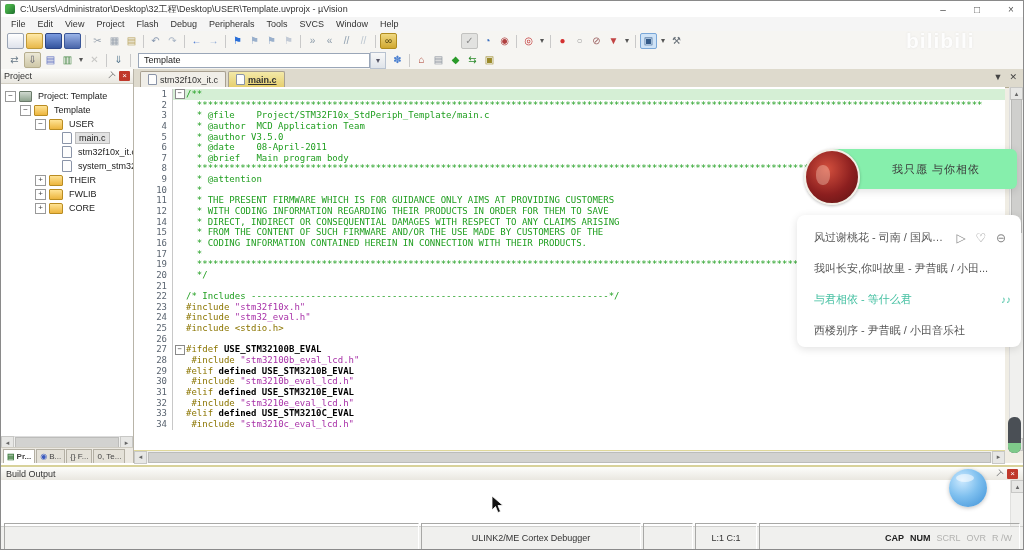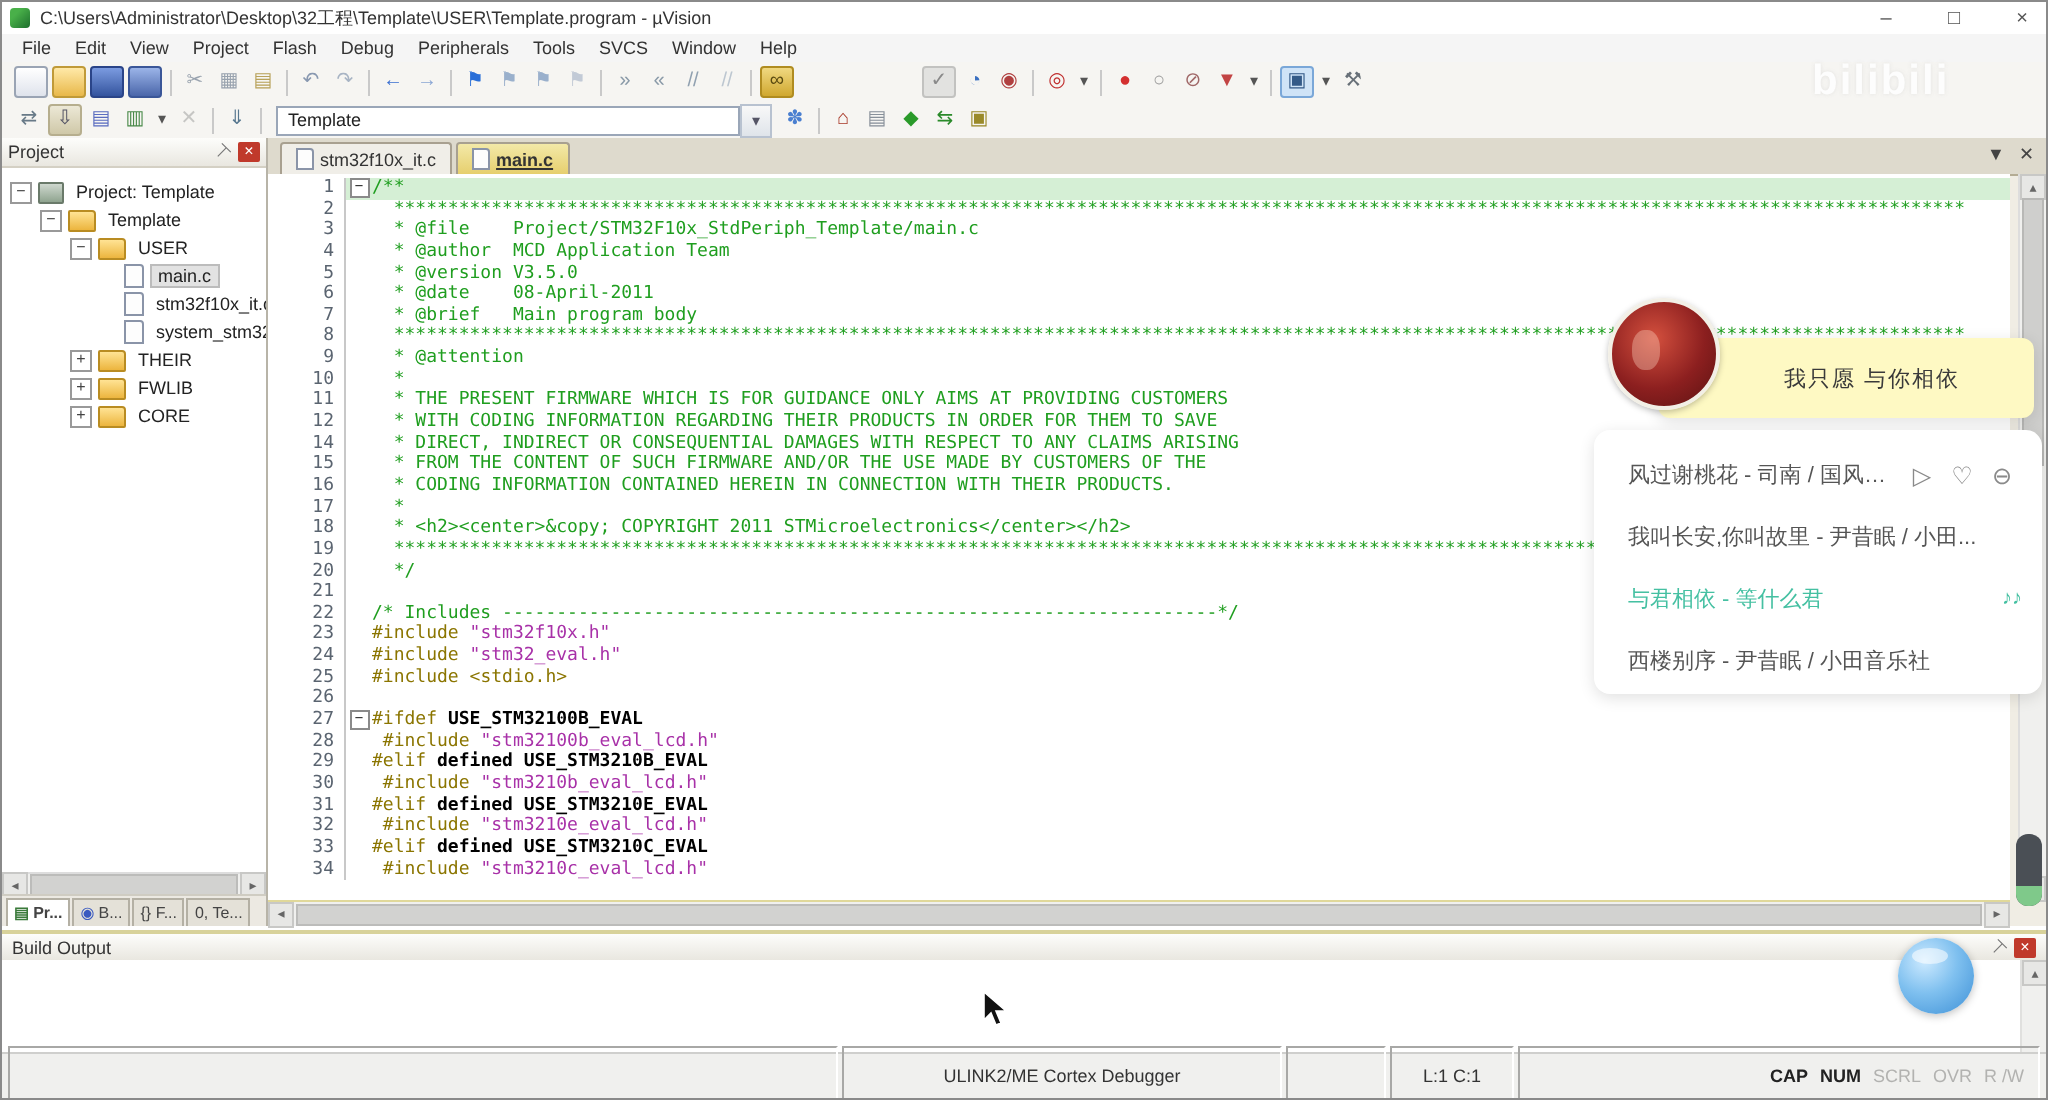--- a/index.html
+++ b/index.html
@@ -133,39 +133,39 @@
   .flag{margin:0 3px;font-weight:bold;color:#222}
   .flag.off{color:#b2b2b0;font-weight:normal}
 
   
   .music{position:absolute;left:796px;top:148px;width:224px;height:198px;z-index:50}
   .album{position:absolute;left:7px;top:0;width:52px;height:52px;border-radius:50%;z-index:3;
          background:radial-gradient(circle at 40% 35%,#d4503e 0%,#8c1f1f 55%,#5a1212 100%);
          border:2px solid #f2efe6;box-shadow:0 1px 3px rgba(0,0,0,.25)}
   .album::after{content:"";position:absolute;left:10px;top:14px;width:14px;height:20px;border-radius:45%;
          background:rgba(255,220,200,.35)}
-  .lyric-card{position:absolute;left:32px;top:20px;width:188px;height:40px;background:#fef9c3;border-radius:6px;
+  .lyric-card{position:absolute;left:32px;top:0;width:188px;height:40px;background:#86efac;border-radius:6px;
          box-shadow:0 2px 8px rgba(0,0,0,.12);display:flex;align-items:center;justify-content:center;
          padding-left:26px;box-sizing:border-box}
   .lyric{font-size:11px;color:#3a3a3a;letter-spacing:1px}
   .plist-card{position:absolute;left:0;top:66px;width:224px;height:132px;background:#fff;border-radius:8px;
          box-shadow:0 2px 8px rgba(0,0,0,.12);padding:7px 0 0 0;box-sizing:border-box}
   .prow{height:31px;display:flex;align-items:center;padding:0 10px 0 17px;font-size:11px;color:#555;
         white-space:nowrap;overflow:hidden}
   .prow.active{color:#45c0a2}
   .prow .t{flex:1;overflow:hidden;text-overflow:ellipsis}
   .prow .note{margin-left:4px;font-size:10px}
   .prow .mi{width:20px;text-align:center;font-size:12px;color:#8a8a8a;flex:0 0 auto}
 </style>
 </head>
 <body>
 
 <div class="titlebar">
   <span class="app-icon"></span>
-  <span class="title-text">C:\Users\Administrator\Desktop\32工程\Template\USER\Template.program - µVision</span>
+  <span class="title-text">C:\Users\Administrator\Desktop\32工程\Desktop\USER\Template.uvprojx - µVision</span>
   <span class="win-controls">
       <span class="win-btn">–</span>
       <span class="win-btn">□</span>
       <span class="win-btn">×</span>
     </span>
 </div>
 
 <div class="menubar">
     <span class="menu-item">File</span>
     <span class="menu-item">Edit</span>
@@ -338,33 +338,32 @@
         <span class="tabbar-ctrl">
           <span>▼</span>
           <span>✕</span>
         </span>
     </div>
     <div class="code">
         <div class="code-line hl"><span class="ln">1</span><span class="lbody"><span class="foldc"><span class="foldb">−</span></span><span class="cm">/**</span></span></div>
         <div class="code-line"><span class="ln">2</span><span class="lbody"><span class="foldc"></span><span class="cm">  *************************************************************************************************************************************************</span></span></div>
         <div class="code-line"><span class="ln">3</span><span class="lbody"><span class="foldc"></span><span class="cm">  * @file    Project/STM32F10x_StdPeriph_Template/main.c </span></span></div>
         <div class="code-line"><span class="ln">4</span><span class="lbody"><span class="foldc"></span><span class="cm">  * @author  MCD Application Team</span></span></div>
-        <div class="code-line"><span class="ln">5</span><span class="lbody"><span class="foldc"></span><span class="cm">  * @version V3.5.0</span></span></div>
+        <div class="code-line"><span class="ln">5</span><span class="lbody"><span class="foldc"></span><span class="cm">  * @author V3.5.0</span></span></div>
         <div class="code-line"><span class="ln">6</span><span class="lbody"><span class="foldc"></span><span class="cm">  * @date    08-April-2011</span></span></div>
         <div class="code-line"><span class="ln">7</span><span class="lbody"><span class="foldc"></span><span class="cm">  * @brief   Main program body</span></span></div>
         <div class="code-line"><span class="ln">8</span><span class="lbody"><span class="foldc"></span><span class="cm">  *************************************************************************************************************************************************</span></span></div>
         <div class="code-line"><span class="ln">9</span><span class="lbody"><span class="foldc"></span><span class="cm">  * @attention</span></span></div>
         <div class="code-line"><span class="ln">10</span><span class="lbody"><span class="foldc"></span><span class="cm">  *</span></span></div>
         <div class="code-line"><span class="ln">11</span><span class="lbody"><span class="foldc"></span><span class="cm">  * THE PRESENT FIRMWARE WHICH IS FOR GUIDANCE ONLY AIMS AT PROVIDING CUSTOMERS</span></span></div>
         <div class="code-line"><span class="ln">12</span><span class="lbody"><span class="foldc"></span><span class="cm">  * WITH CODING INFORMATION REGARDING THEIR PRODUCTS IN ORDER FOR THEM TO SAVE</span></span></div>
         <div class="code-line"><span class="ln">14</span><span class="lbody"><span class="foldc"></span><span class="cm">  * DIRECT, INDIRECT OR CONSEQUENTIAL DAMAGES WITH RESPECT TO ANY CLAIMS ARISING</span></span></div>
         <div class="code-line"><span class="ln">15</span><span class="lbody"><span class="foldc"></span><span class="cm">  * FROM THE CONTENT OF SUCH FIRMWARE AND/OR THE USE MADE BY CUSTOMERS OF THE</span></span></div>
         <div class="code-line"><span class="ln">16</span><span class="lbody"><span class="foldc"></span><span class="cm">  * CODING INFORMATION CONTAINED HEREIN IN CONNECTION WITH THEIR PRODUCTS.</span></span></div>
         <div class="code-line"><span class="ln">17</span><span class="lbody"><span class="foldc"></span><span class="cm">  *</span></span></div>
-        <div class="code-line"><span class="ln">18</span><span class="lbody"><span class="foldc"></span><span class="cm">  * &lt;h2&gt;&lt;center&gt;&amp;copy; COPYRIGHT 2011 STMicroelectronics&lt;/center&gt;&lt;/h2&gt;</span></span></div>
         <div class="code-line"><span class="ln">19</span><span class="lbody"><span class="foldc"></span><span class="cm">  *************************************************************************************************************************************************</span></span></div>
         <div class="code-line"><span class="ln">20</span><span class="lbody"><span class="foldc"></span><span class="cm">  */</span></span></div>
         <div class="code-line"><span class="ln">21</span><span class="lbody"><span class="foldc"></span></span></div>
         <div class="code-line"><span class="ln">22</span><span class="lbody"><span class="foldc"></span><span class="cm">/* Includes ------------------------------------------------------------------*/</span></span></div>
         <div class="code-line"><span class="ln">23</span><span class="lbody"><span class="foldc"></span><span class="pp">#include </span><span class="str">"stm32f10x.h"</span></span></div>
         <div class="code-line"><span class="ln">24</span><span class="lbody"><span class="foldc"></span><span class="pp">#include </span><span class="str">"stm32_eval.h"</span></span></div>
         <div class="code-line"><span class="ln">25</span><span class="lbody"><span class="foldc"></span><span class="pp">#include </span><span class="pp">&lt;stdio.h&gt;</span></span></div>
         <div class="code-line"><span class="ln">26</span><span class="lbody"><span class="foldc"></span></span></div>
         <div class="code-line"><span class="ln">27</span><span class="lbody"><span class="foldc"><span class="foldb">−</span></span><span class="pp">#ifdef </span><span class="kw">USE_STM32100B_EVAL</span></span></div>
         <div class="code-line"><span class="ln">28</span><span class="lbody"><span class="foldc"></span><span class="pl"> </span><span class="pp">#include </span><span class="str">"stm32100b_eval_lcd.h"</span></span></div>

